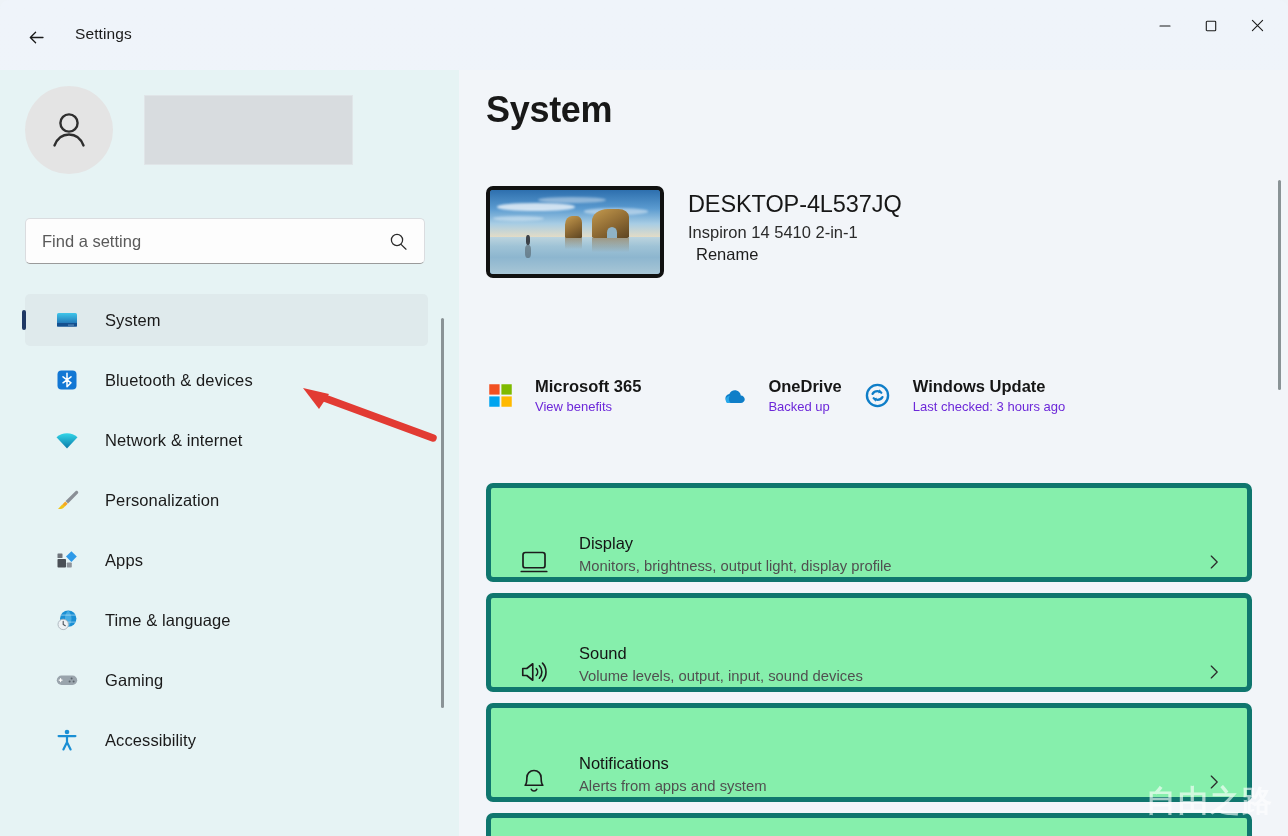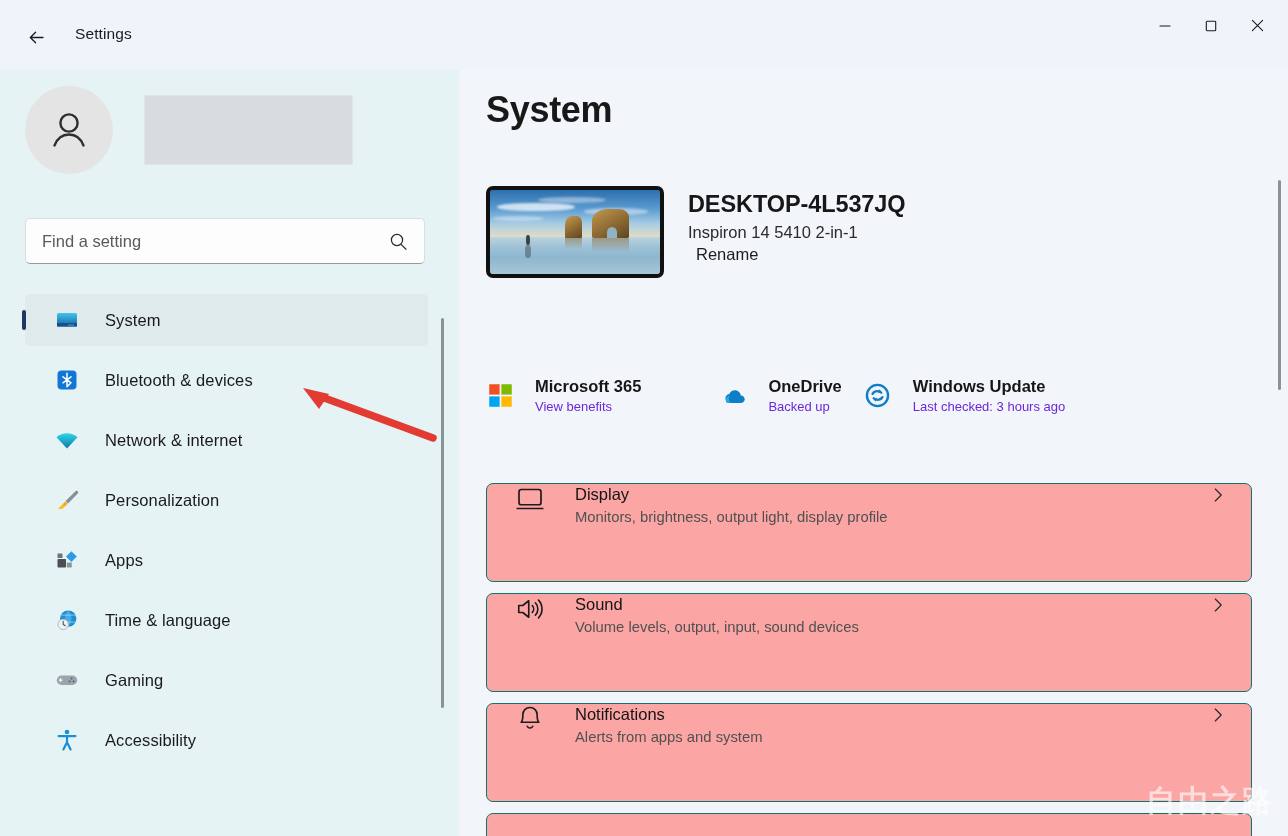--- a/index.html
+++ b/index.html
@@ -231,21 +231,21 @@
   }
   .wp-person {
     position: absolute;
     background: #3c4248;
     border-radius: 40%;
   }
 
   #device-meta { padding-top: 5px; }
   #device-name {
     font-size: 23.5px;
-    font-weight: bold;
+    font-weight: normal;
     color: #171717;
     letter-spacing: -0.1px;
   }
   #device-model {
     margin-top: 5px;
     font-size: 16.5px;
     color: #2b2b2b;
   }
   #rename-link {
     margin-top: 3px;
@@ -282,26 +282,26 @@
   .status-icon { width: 28px; height: 28px; flex: 0 0 28px; display:flex; align-items:center; justify-content:center;}
 
   
   #cards {
     position: absolute;
     top: 413px; left: 27px;
     width: 766px;
   }
   .card {
     height: 99px;
-    background: #fca5a5;
-    border: 1px solid #0f766e;
+    background: #86efac;
+    border: 5px solid #0f766e;
     border-radius: 7px;
     margin-bottom: 11px;
     display: flex;
-    align-items: flex-start;
+    align-items: flex-end;
     padding: 0 22px 0 26px;
     cursor: pointer;
   }
   .card-icon {
     width: 34px; flex: 0 0 34px;
     display: flex; align-items: center; justify-content: center;
     margin-right: 28px;
     color: #1c1c1c;
   }
   .card-text { flex: 1; line-height: 1.33; }

